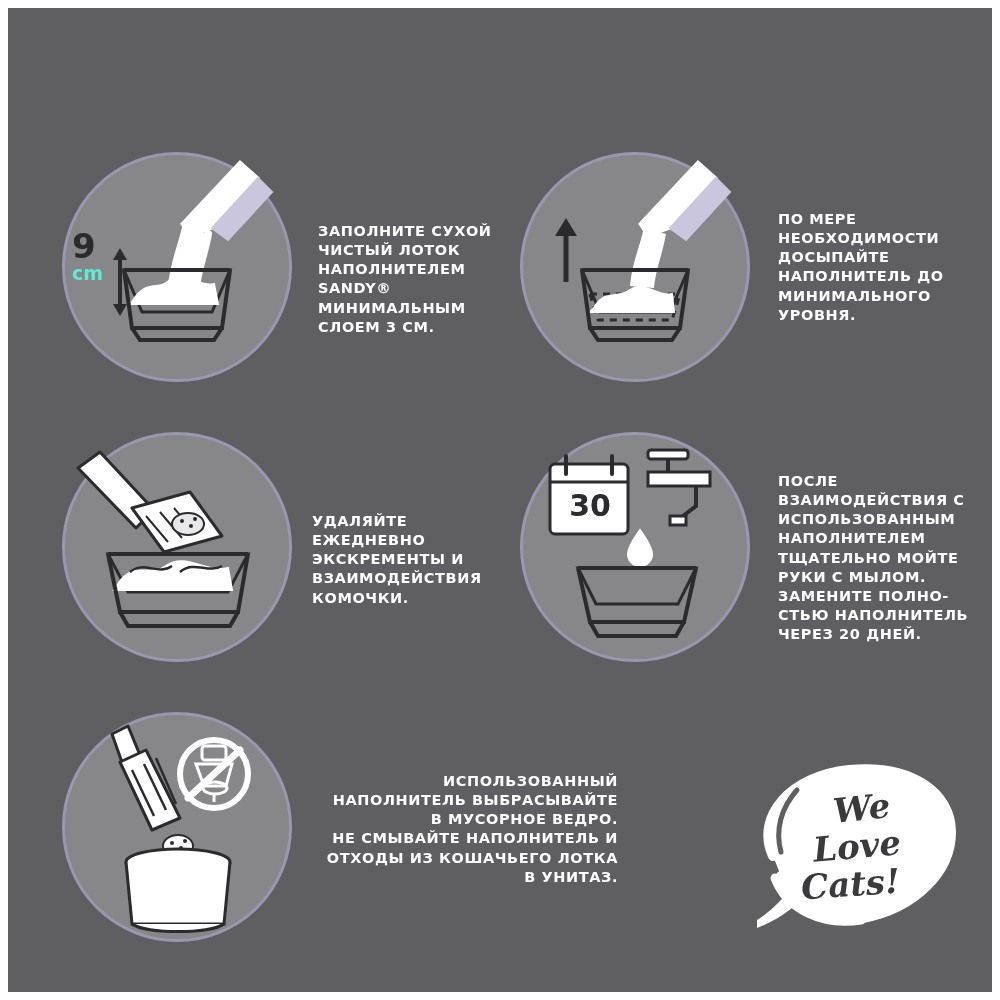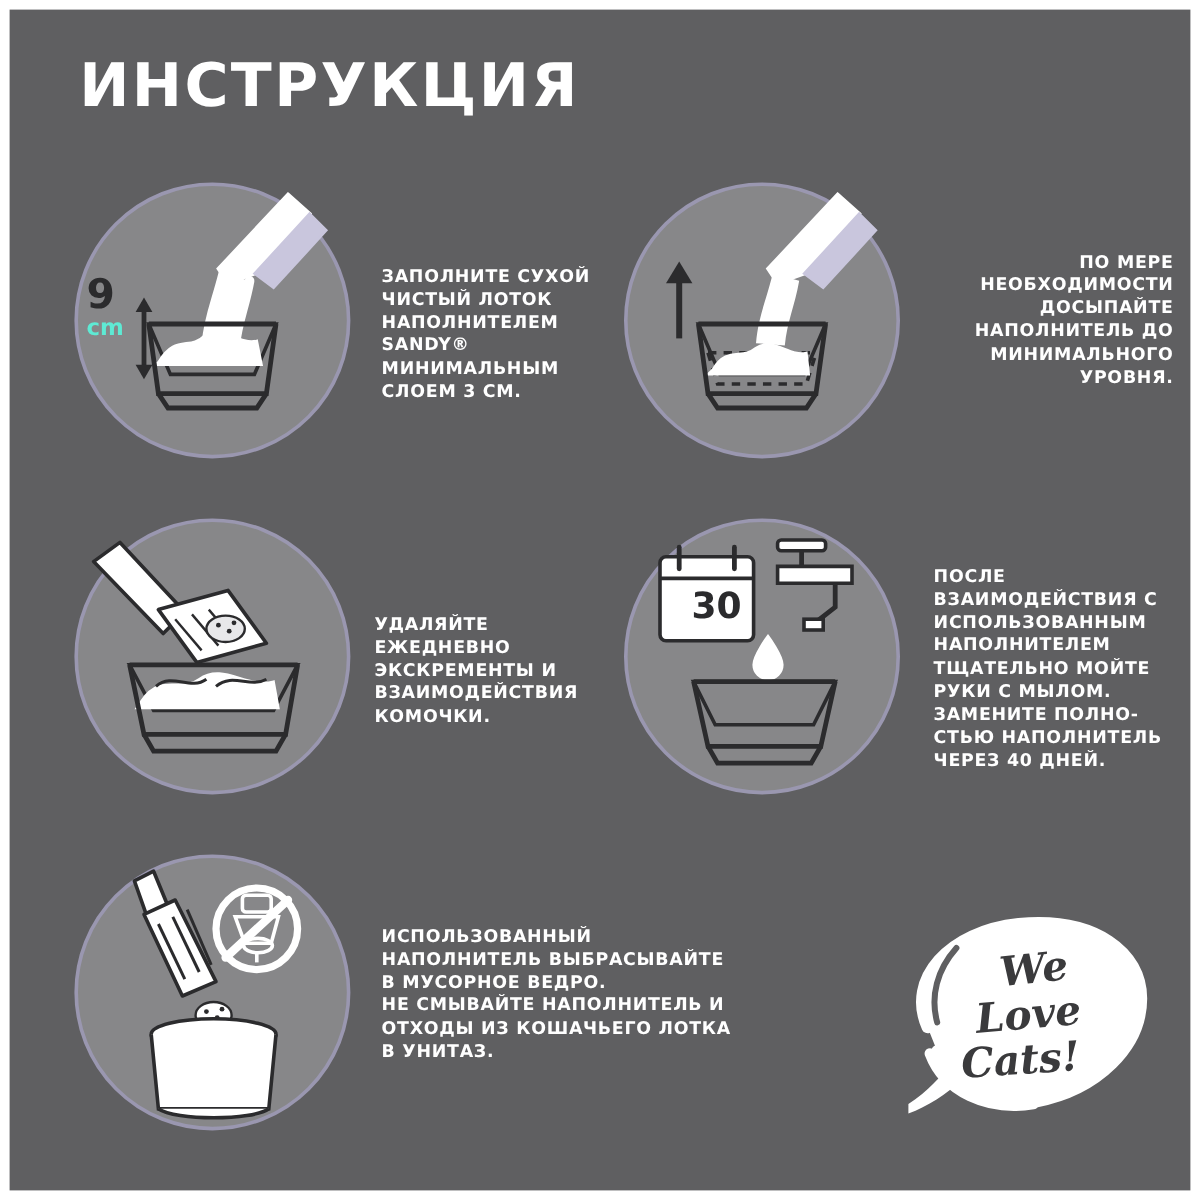--- a/index.html
+++ b/index.html
@@ -76,21 +76,20 @@
     font-family: "DejaVu Serif", serif;
     font-style: italic;
     font-weight: bold;
   }
 </style>
 </head>
 <body>
 
 <div id="poster">
 
-  <div class="title">ИНСТРУКЦИЯ</div>
 
   <div class="step">
     <div class="circle" style="left:62px; top:152px; width:230px; height:230px;"></div>
 
     <div class="icon-wrap" style="left:62px; top:152px; width:230px; height:230px;">
       <svg width="230" height="230" viewBox="0 0 230 230">
 
         <path d="M178 10 L196 26 L150 76 L128 84 L120 72 Z" fill="#ffffff" stroke="#ffffff" stroke-width="3"></path>
         <path d="M196 26 L210 40 L166 88 L150 76 Z" fill="#c9c6dd" stroke="#c9c6dd" stroke-width="2"></path>
 
@@ -139,21 +138,21 @@
 
         <path d="M62 118 L70 176 L160 176 L168 118" fill="none" stroke="#2b2b2d" stroke-width="4"></path>
         <path d="M70 176 L78 188 L152 188 L160 176" fill="none" stroke="#2b2b2d" stroke-width="4"></path>
         <line x1="62" y1="118" x2="168" y2="118" stroke="#2b2b2d" stroke-width="4"></line>
 
         <line x1="46" y1="130" x2="46" y2="76" stroke="#2b2b2d" stroke-width="5"></line>
         <path d="M46 66 L35 84 L57 84 Z" fill="#2b2b2d"></path>
       </svg>
     </div>
 
-    <div class="step-text" style="left:778px; top:210px; width:200px;text-align:right;">ПО МЕРЕ
+    <div class="step-text" style="left:778px; top:210px; width:200px;">ПО МЕРЕ
 НЕОБХОДИМОСТИ
 ДОСЫПАЙТЕ
 НАПОЛНИТЕЛЬ ДО
 МИНИМАЛЬНОГО
 УРОВНЯ.</div>
   </div>
 
   <div class="step">
     <div class="circle" style="left:62px; top:432px; width:230px; height:230px;"></div>
 
@@ -206,32 +205,32 @@
         <path d="M176 54 L176 74 L158 88" fill="none" stroke="#2b2b2d" stroke-width="4"></path>
         <rect x="150" y="84" width="16" height="9" fill="#ffffff" stroke="#2b2b2d" stroke-width="3"></rect>
 
         <path d="M120 98 C120 98 108 114 108 122 A12 12 0 0 0 132 122 C132 114 120 98 120 98 Z" fill="#ffffff" stroke="#ffffff" stroke-width="2"></path>
 
         <path d="M58 136 L176 136 L158 172 L76 172 Z" fill="none" stroke="#2b2b2d" stroke-width="3"></path>
         <path d="M58 136 L70 190 L164 190 L176 136" fill="none" stroke="#2b2b2d" stroke-width="4"></path>
         <path d="M70 190 L78 204 L156 204 L164 190" fill="none" stroke="#2b2b2d" stroke-width="4"></path>
         <line x1="58" y1="136" x2="176" y2="136" stroke="#2b2b2d" stroke-width="4"></line>
       </svg>
-      <div style="position:absolute; left:42px; top:56px; width:56px; text-align:right; color:#2b2b2d; font-family:'DejaVu Sans',sans-serif; font-weight:bold; font-size:30px;">30</div>
+      <div style="position:absolute; left:42px; top:56px; width:56px; text-align:center; color:#2b2b2d; font-family:'DejaVu Sans',sans-serif; font-weight:bold; font-size:30px;">30</div>
     </div>
 
     <div class="step-text" style="left:778px; top:472px; width:200px;">ПОСЛЕ
 ВЗАИМОДЕЙСТВИЯ С
 ИСПОЛЬЗОВАННЫМ
 НАПОЛНИТЕЛЕМ
 ТЩАТЕЛЬНО МОЙТЕ
 РУКИ С МЫЛОМ.
 ЗАМЕНИТЕ ПОЛНО-
 СТЬЮ НАПОЛНИТЕЛЬ
-ЧЕРЕЗ 40 ДНЕЙ.</div>
+ЧЕРЕЗ 20 ДНЕЙ.</div>
   </div>
 
   <div class="step">
     <div class="circle" style="left:62px; top:712px; width:230px; height:230px;"></div>
 
     <div class="icon-wrap" style="left:62px; top:712px; width:230px; height:230px;">
       <svg width="230" height="230" viewBox="0 0 230 230">
 
         <path d="M50 22 L66 14 L80 48 L62 56 Z" fill="#ffffff" stroke="#2b2b2d" stroke-width="3" stroke-linejoin="round"></path>
         <path d="M58 50 L84 38 L118 106 L90 118 Z" fill="#ffffff" stroke="#2b2b2d" stroke-width="3" stroke-linejoin="round"></path>
@@ -252,21 +251,21 @@
         <circle cx="110" cy="131" r="2" fill="#2b2b2d"></circle>
         <circle cx="119" cy="136" r="2" fill="#2b2b2d"></circle>
         <circle cx="123" cy="129" r="2" fill="#2b2b2d"></circle>
 
         <ellipse cx="116" cy="150" rx="52" ry="13" fill="#ffffff" stroke="#2b2b2d" stroke-width="3"></ellipse>
         <path d="M64 150 L70 212 L162 212 L168 150" fill="#ffffff" stroke="#2b2b2d" stroke-width="3"></path>
         <path d="M70 212 C84 222 148 222 162 212" fill="#ffffff" stroke="#2b2b2d" stroke-width="3"></path>
       </svg>
     </div>
 
-    <div class="step-text" style="left:318px; top:772px; width:300px;">ИСПОЛЬЗОВАННЫЙ
+    <div class="step-text" style="left:318px; top:772px; width:300px;text-align:right;">ИСПОЛЬЗОВАННЫЙ
 НАПОЛНИТЕЛЬ ВЫБРАСЫВАЙТЕ
 В МУСОРНОЕ ВЕДРО.
 НЕ СМЫВАЙТЕ НАПОЛНИТЕЛЬ И
 ОТХОДЫ ИЗ КОШАЧЬЕГО ЛОТКА
 В УНИТАЗ.</div>
   </div>
 
   <div class="logo">
     <svg width="220" height="175" viewBox="0 0 220 175">
       <path d="M28 96 C10 56 46 16 104 10 C168 4 206 34 206 72 C206 112 170 148 118 158 C70 167 40 140 36 116" fill="#ffffff" stroke="#ffffff" stroke-width="10" stroke-linecap="round"></path>

